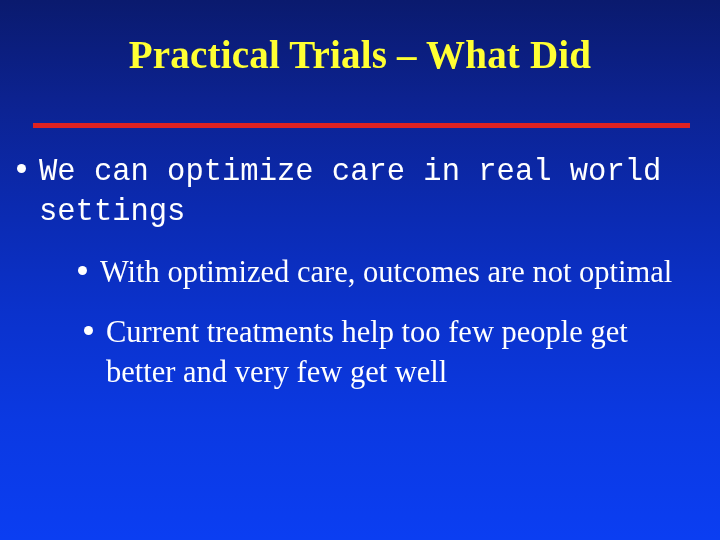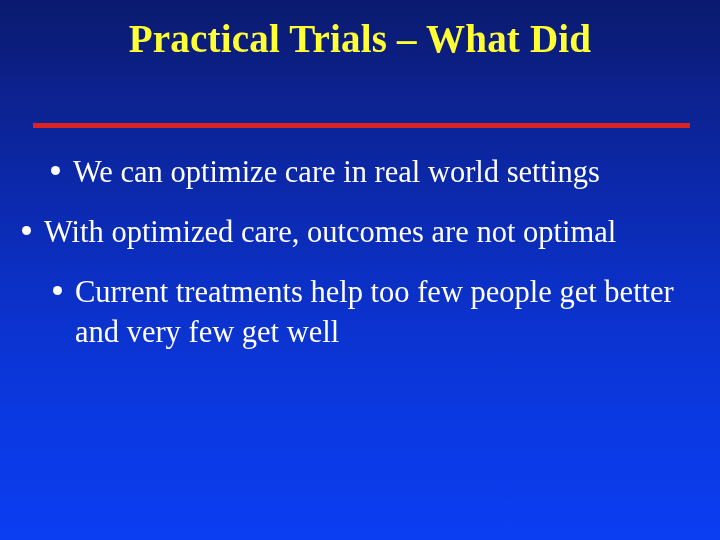--- a/index.html
+++ b/index.html
@@ -33,20 +33,21 @@
     text-align: center;
   }
   .title-line {
     display: block;
     color: #ffff33;
     font-weight: bold;
     font-size: 39px;
     line-height: 46px;
     letter-spacing: 0.2px;
     white-space: pre;
+    margin-top: 16px;
   }
 
   
   #title-rule {
     position: absolute;
     left: 33px;
     top: 123px;
     width: 657px;
     height: 5px;
     background: #dd2222;
@@ -78,23 +79,23 @@
     width: 9px;
     height: 9px;
     border-radius: 50%;
     background: #ffffff;
     vertical-align: 0.22em;
     margin-right: 13px;
   }
   .bullet-text { }
 
   
-  #bullet-1 { padding-left: 73px; }
-  #bullet-2 { padding-left: 44px; margin-top: 14px; }
-  #bullet-3 { padding-left: 75px; margin-top: 14px; }
+  #bullet-1 { padding-left: 39px; font-family: Liberation Mono, monospace; }
+  #bullet-2 { padding-left: 100px; margin-top: 14px; }
+  #bullet-3 { padding-left: 106px; margin-top: 14px; }
 </style>
 </head>
 <body>
 
 <div id="slide">
 
   <div id="title-block">
     <span class="title-line">Practical Trials – What Did</span>
   </div>
 

